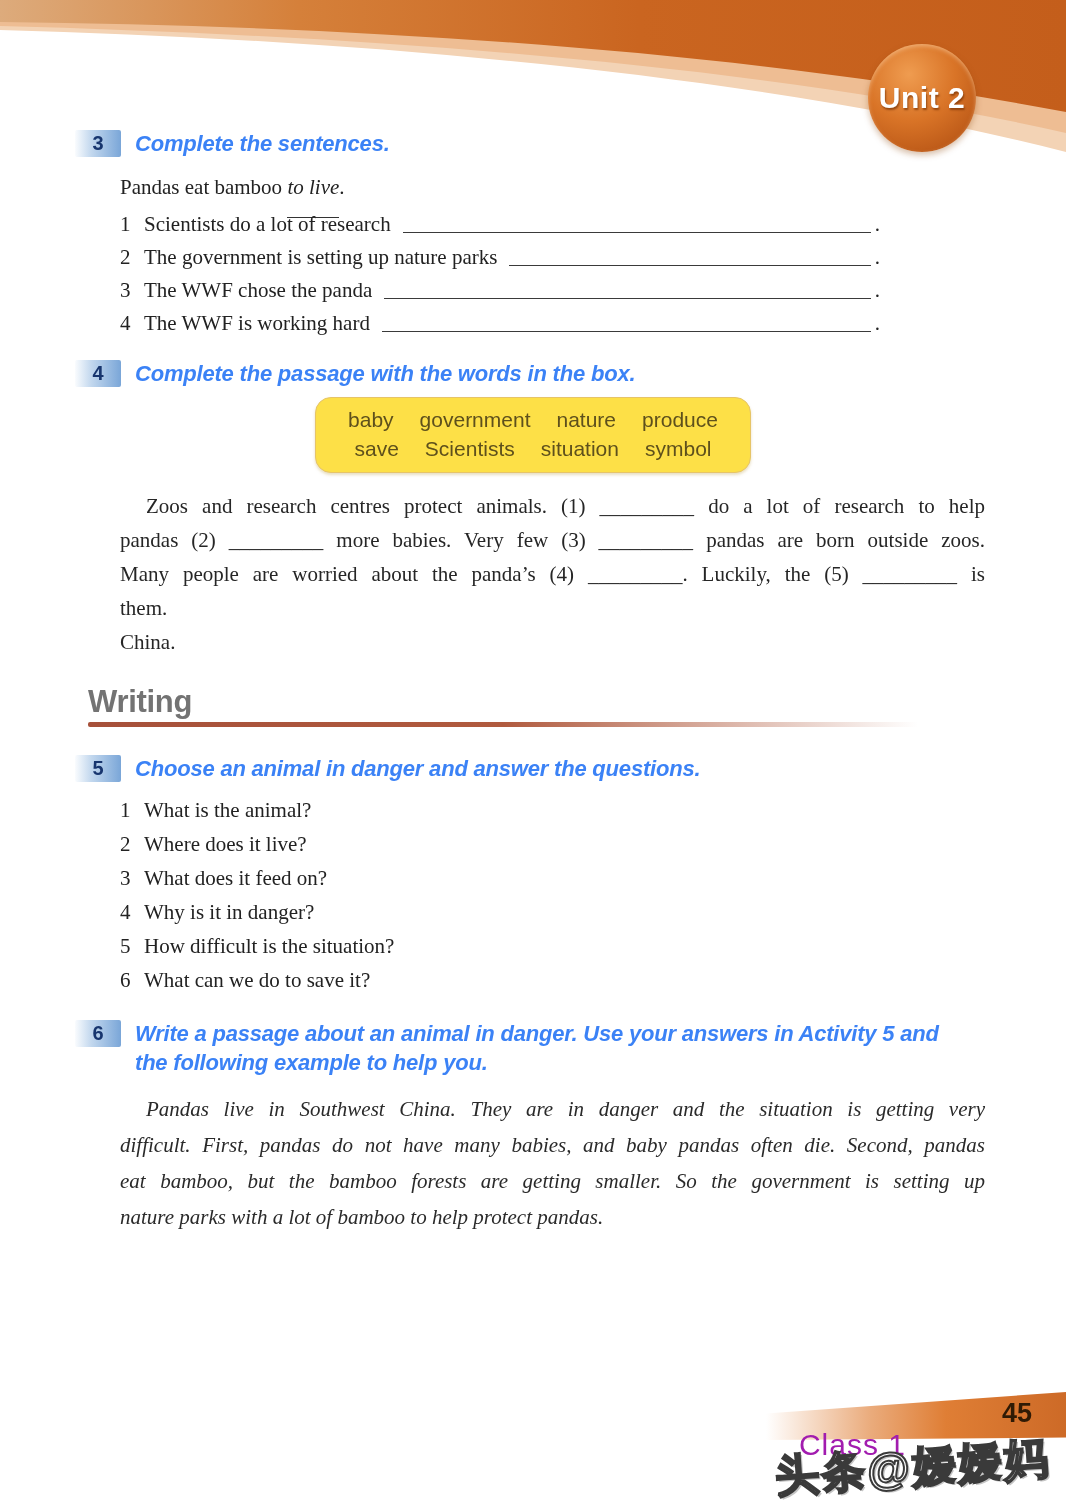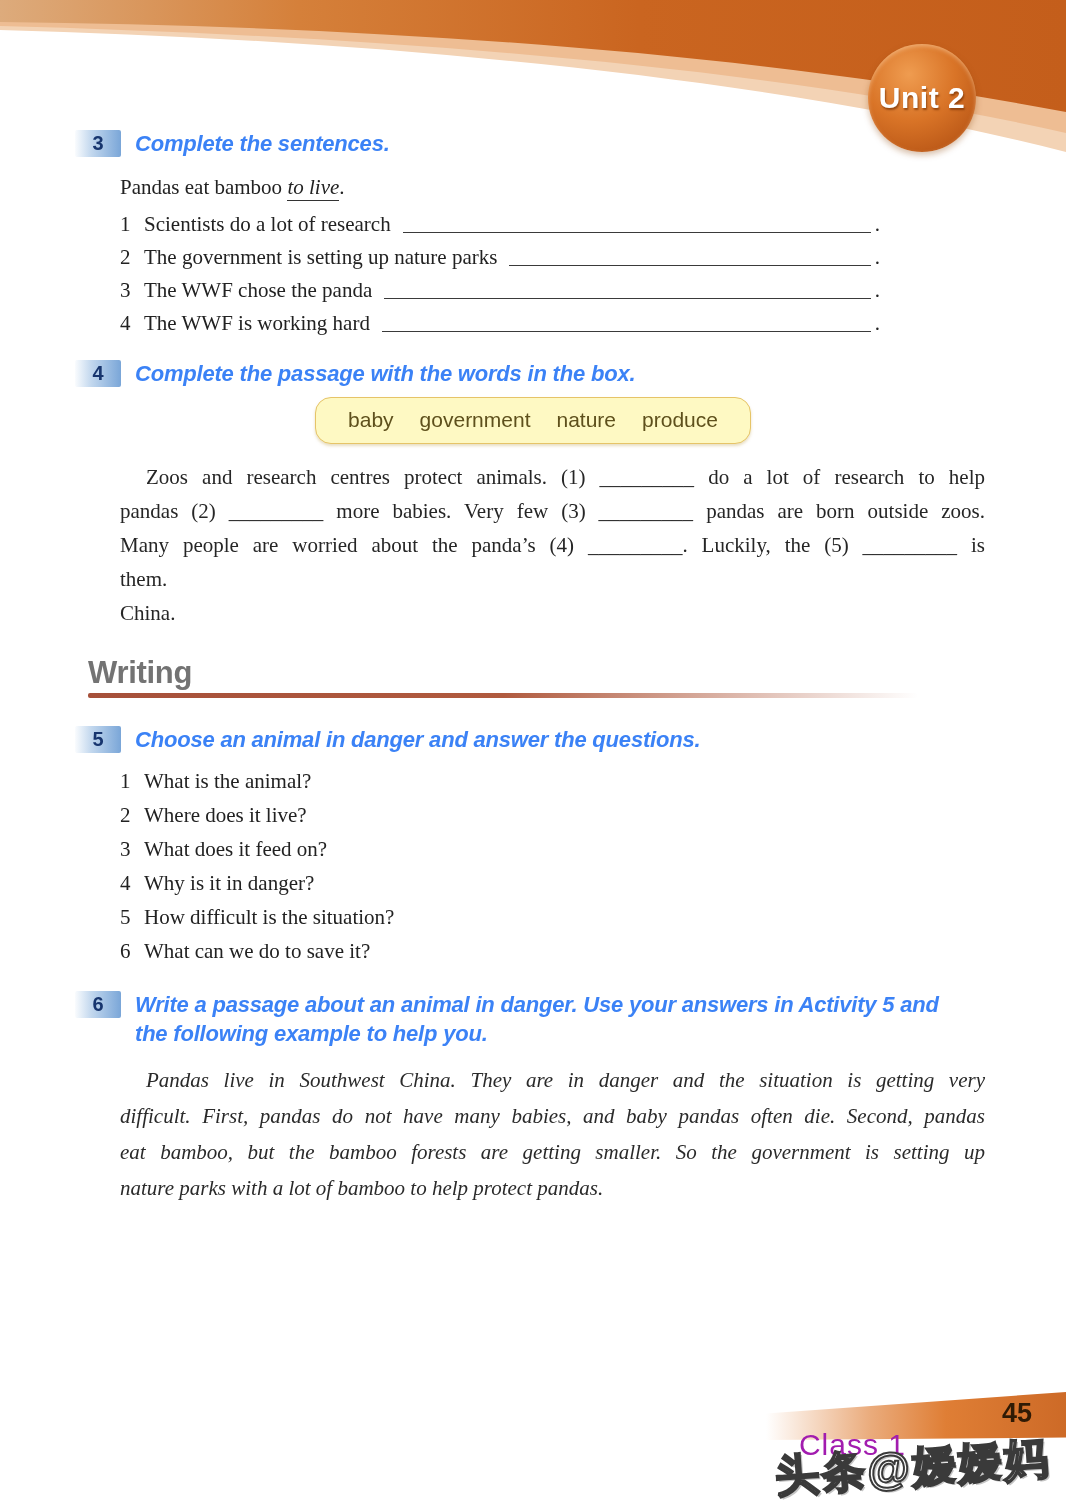--- a/index.html
+++ b/index.html
@@ -43,31 +43,31 @@
   }
   .act-title {
     font-family:"Liberation Sans", sans-serif; font-weight:bold;
     font-size:22px; color:#3b82f6; letter-spacing:-0.2px;font-style:italic;
   }
   .act-title.two-line { line-height:29px; }
 
   
   .act3-body { margin:18px 0 0 120px; width:760px; font-size:21px; }
   .example-line { margin-bottom:12px; }
-  .ex-ans { font-style:italic; border-bottom:1.8px solid #333; padding-bottom:1px; }
+  .ex-ans { font-style:italic; border-bottom:1.8px solid #333; padding-bottom:18px; }
   .sentence-item { display:flex; align-items:flex-end; margin-bottom:8px; font-size:21px; line-height:25px; }
   .sentence-item .q-num { flex:0 0 24px; }
   .sentence-item .blank { flex:1 1 auto; border-bottom:1.8px solid #3a3a3a; margin:0 4px 4px 12px; min-width:40px; }
 
   
   .act4 { margin-top:24px; }
   .word-box {
     margin:10px auto 0 auto;
     width:436px;
-    background:#fef9c3;
+    background:#fde047;
     border:1px solid #e6c468;
     border-radius:16px;
     padding:7px 10px 9px 10px;
     box-shadow:0 2px 3px rgba(190,160,80,0.35);
   }
   .word-row {
     display:flex; justify-content:center; column-gap:26px;
     font-family:"Liberation Sans", sans-serif;
     font-size:21px; line-height:29px; color:#5e501c;
   }
@@ -191,20 +191,26 @@
       <div class="num-badge">4</div>
       <div class="act-title">Complete the passage with the words in the box.</div>
     </div>
     <div class="word-box">
       <div class="word-row">
         <span>baby</span>
         <span>government</span>
         <span>nature</span>
         <span>produce</span>
       </div>
+      <div class="word-row">
+        <span>save</span>
+        <span>Scientists</span>
+        <span>situation</span>
+        <span>symbol</span>
+      </div>
     </div>
     <div class="passage">
       <div class="jline indent">Zoos and research centres protect animals. (1) _________ do a lot of research to help</div>
       <div class="jline">pandas (2) _________ more babies. Very few (3) _________ pandas are born outside zoos.</div>
       <div class="jline">Many people are worried about the panda’s (4) _________. Luckily, the (5) _________ is</div>
       <div class="jline lastline">them.</div>
       <div class="jline lastline">China.</div>
     </div>
   </section>
 

